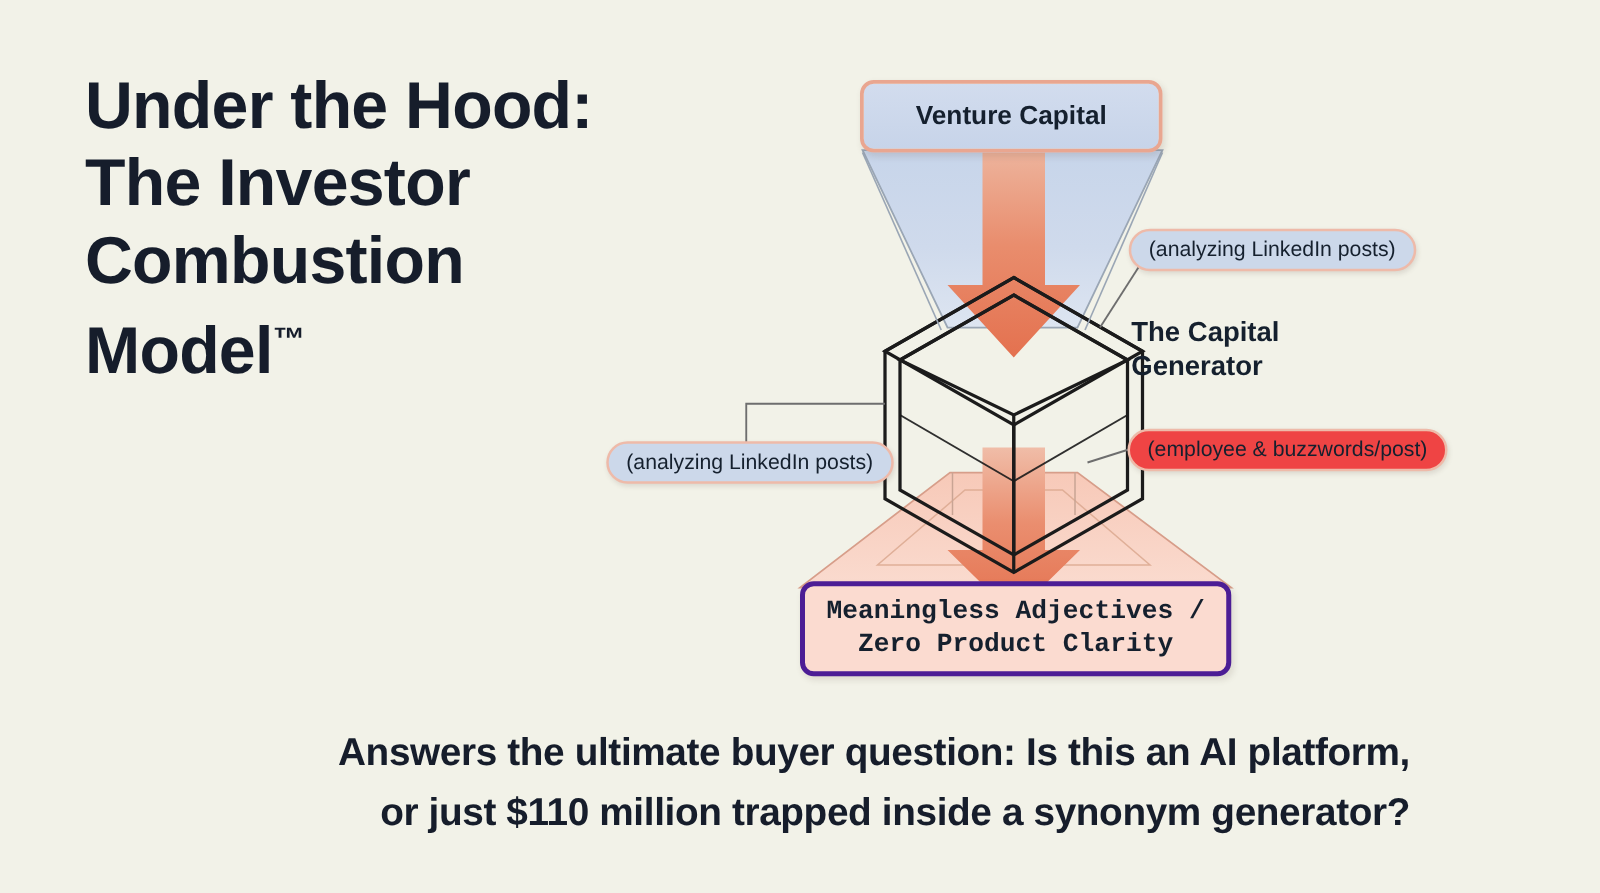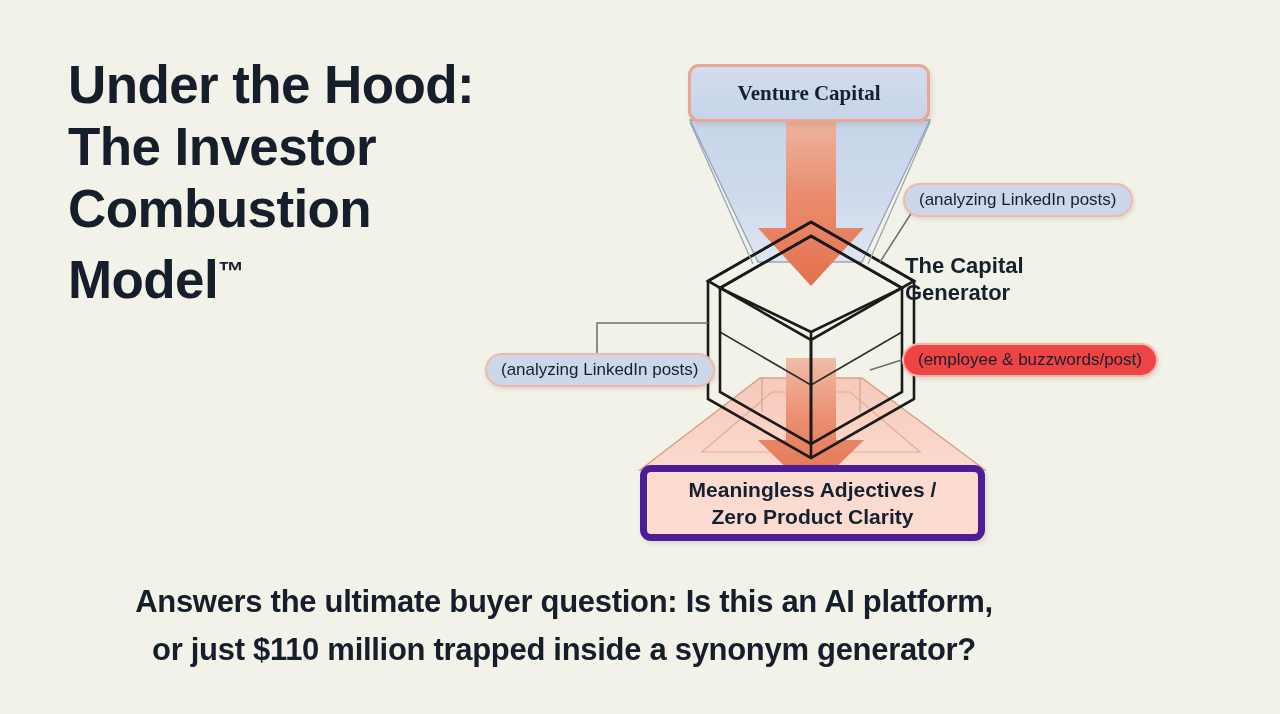--- a/index.html
+++ b/index.html
@@ -41,21 +41,21 @@
     vertical-align: 18px;
     letter-spacing: 0;
   }
 
   
   #caption-block {
     position: absolute;
     left: 0;
     top: 578px;
     width: 1128px;
-    text-align: center;
+    text-align: right;
   }
   #caption-block .cline {
     font-size: 31px;
     line-height: 48px;
     font-weight: 700;
     color: #161d2b;
     letter-spacing: -0.3px;
     white-space: nowrap;
   }
 
@@ -87,31 +87,31 @@
     box-shadow: 2px 3px 5px rgba(90,70,60,0.14);
   }
   #box-venture-capital {
     left: 238px;
     top: 24px;
     width: 242px;
     height: 58px;
     background: linear-gradient(180deg, #d2dcee 0%, #c7d4e9 100%);
     border: 3px solid #e9a690;
     font-size: 21px;
-    font-family: Liberation Serif, serif;
   }
   #box-output {
     left: 190px;
     top: 425px;
     width: 345px;
     height: 76px;
     background: #fbdbd0;
-    border: 7px solid #4c1d95;
+    border: 4px solid #4c1d95;
     font-size: 21px;
     line-height: 27px;
+    font-family: Liberation Mono, monospace;
   }
   #box-output .l2 { display: block; }
 
   
   .pill {
     position: absolute;
     box-sizing: border-box;
     border-radius: 999px;
     display: flex;
     align-items: center;

